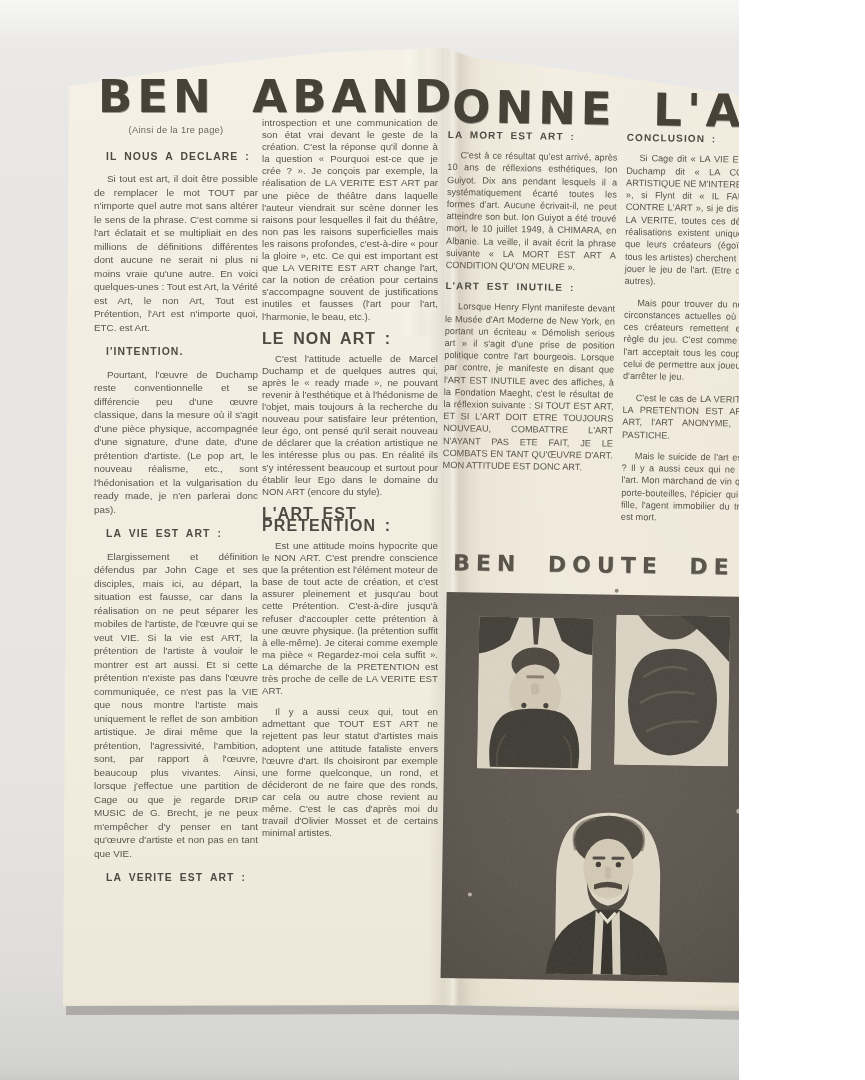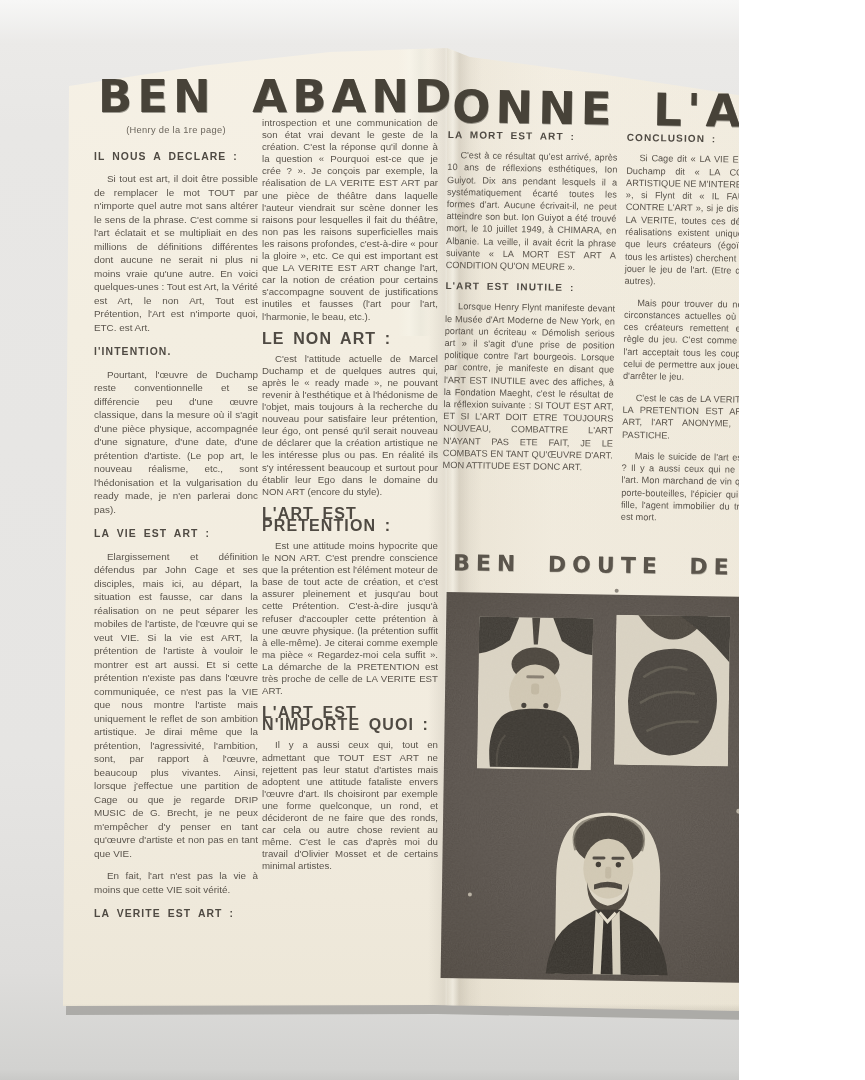--- a/index.html
+++ b/index.html
@@ -24,21 +24,21 @@
   .title{position:absolute;font-family:"DejaVu Sans","Liberation Sans",sans-serif;
     font-weight:800;font-size:45px;letter-spacing:5px;word-spacing:16px;color:#474238;
     text-shadow:0.6px 0.8px 0 rgba(52,48,43,.45);white-space:nowrap;}
   .title-left{left:98px;top:70px;}
   .title-right{left:6px;top:80px;}
 
   .col{position:absolute;color:#5a544c;text-align:justify;}
   .col p{margin:0 0 9px 0;text-indent:13px;}
   .col p.ni{text-indent:0;}
   .col .col-head{font-weight:bold;color:#4f4a43;letter-spacing:1.1px;word-spacing:3px;
-    margin:11px 0 9px 0;text-align:left;}
+    margin:11px 0 9px 12px;text-align:left;}
   .col .note{text-align:center;text-indent:0;color:#6b655c;margin:4px 0 12px 0;font-size:9.3px;letter-spacing:.3px;}
   #col-0{left:94px;top:120px;width:164px;font-size:9.9px;line-height:13.5px;}
   #col-0 .col-head{font-size:10.4px;}
   #col-1{left:262px;top:117px;width:176px;font-size:9.7px;line-height:12.1px;}
   #col-1 .col-head{font-size:16px;margin:10px 0 8px 0;}
   #col-2{left:2px;top:120px;width:170px;font-size:9.2px;line-height:12.2px;}
   #col-3{left:181px;top:120px;width:167px;font-size:9.2px;line-height:12.3px;}
   #col-2 .col-head,#col-3 .col-head{font-size:10px;margin:9px 0 8px 0;}
 
   .right-page{position:absolute;left:447px;top:0;width:360px;height:1080px;
@@ -72,37 +72,35 @@
 
   <div class="paper">
     <div class="crease"></div>
     <div class="fold"></div>
     <div class="right-tint"></div>
     <div class="paper-bottom-edge"></div>
   </div>
 
   <div class="title title-left">BEN ABAND</div>
   <div class="col" id="col-0">
-      <div class="note">(Henry de la 1re page)</div>
+      <div class="note">(Ainsi de la 1re page)</div>
       <div class="col-head">IL NOUS A DECLARE :</div>
       <p class="">Si tout est art, il doit être possible de remplacer le mot TOUT par n'importe quel autre mot sans altérer le sens de la phrase. C'est comme si l'art éclatait et se multipliait en des millions de définitions différentes dont aucune ne serait ni plus ni moins vraie qu'une autre. En voici quelques-unes : Tout est Art, la Vérité est Art, le non Art, Tout est Prétention, l'Art est n'importe quoi, ETC. est Art.</p>
       <div class="col-head">l'INTENTION.</div>
       <p class="">Pourtant, l'œuvre de Duchamp reste conventionnelle et se différencie peu d'une œuvre classique, dans la mesure où il s'agit d'une pièce physique, accompagnée d'une signature, d'une date, d'une prétention d'artiste. (Le pop art, le nouveau réalisme, etc., sont l'hédonisation et la vulgarisation du ready made, je n'en parlerai donc pas).</p>
       <div class="col-head">LA VIE EST ART :</div>
       <p class="">Elargissement et définition défendus par John Cage et ses disciples, mais ici, au départ, la situation est fausse, car dans la réalisation on ne peut séparer les mobiles de l'artiste, de l'œuvre qui se veut VIE. Si la vie est ART, la prétention de l'artiste à vouloir le montrer est art aussi. Et si cette prétention n'existe pas dans l'œuvre communiquée, ce n'est pas la VIE que nous montre l'artiste mais uniquement le reflet de son ambition artistique. Je dirai même que la prétention, l'agressivité, l'ambition, sont, par rapport à l'œuvre, beaucoup plus vivantes. Ainsi, lorsque j'effectue une partition de Cage ou que je regarde DRIP MUSIC de G. Brecht, je ne peux m'empêcher d'y penser en tant qu'œuvre d'artiste et non pas en tant que VIE.</p>
-      <p class="">En fait, l'art n'est pas la vie à moins que cette VIE soit vérité.</p>
       <div class="col-head">LA VERITE EST ART :</div>
     </div>
   <div class="col" id="col-1">
       <p class="ni">introspection et une communication de son état vrai devant le geste de la création. C'est la réponse qu'il donne à la question « Pourquoi est-ce que je crée ? ». Je conçois par exemple, la réalisation de LA VERITE EST ART par une pièce de théâtre dans laquelle l'auteur viendrait sur scène donner les raisons pour lesquelles il fait du théâtre, non pas les raisons superficielles mais les raisons profondes, c'est-à-dire « pour la gloire », etc. Ce qui est important est que LA VERITE EST ART change l'art, car la notion de création pour certains s'accompagne souvent de justifications inutiles et fausses (l'art pour l'art, l'harmonie, le beau, etc.).</p>
       <div class="col-head">LE NON ART :</div>
       <p class="">C'est l'attitude actuelle de Marcel Duchamp et de quelques autres qui, après le « ready made », ne pouvant revenir à l'esthétique et à l'hédonisme de l'objet, mais toujours à la recherche du nouveau pour satisfaire leur prétention, leur égo, ont pensé qu'il serait nouveau de déclarer que la création artistique ne les intéresse plus ou pas. En réalité ils s'y intéressent beaucoup et surtout pour établir leur Ego dans le domaine du NON ART (encore du style).</p>
       <div class="col-head">L'ART EST PRETENTION :</div>
       <p class="">Est une attitude moins hypocrite que le NON ART. C'est prendre conscience que la prétention est l'élément moteur de base de tout acte de création, et c'est assurer pleinement et jusqu'au bout cette Prétention. C'est-à-dire jusqu'à refuser d'accoupler cette prétention à une œuvre physique. (la prétention suffit à elle-même). Je citerai comme exemple ma pièce « Regardez-moi cela suffit ». La démarche de la PRETENTION est très proche de celle de LA VERITE EST ART.</p>
-      <div class="col-head">L'ART EST N'IMPORTE QUOI :</div>
       <p class="">Il y a aussi ceux qui, tout en admettant que TOUT EST ART ne rejettent pas leur statut d'artistes mais adoptent une attitude fataliste envers l'œuvre d'art. Ils choisiront par exemple une forme quelconque, un rond, et décideront de ne faire que des ronds, car cela ou autre chose revient au même. C'est le cas d'après moi du travail d'Olivier Mosset et de certains minimal artistes.</p>
     </div>
 
   <div class="right-page">
     <div class="title title-right">ONNE L'ART</div>
     <div class="col" id="col-2">
         <div class="col-head">LA MORT EST ART :</div>
         <p class="">C'est à ce résultat qu'est arrivé, après 10 ans de réflexions esthétiques, Ion Guiyot. Dix ans pendant lesquels il a systématiquement écarté toutes les formes d'art. Aucune écrivait-il, ne peut atteindre son but. Ion Guiyot a été trouvé mort, le 10 juillet 1949, à CHIMARA, en Albanie. La veille, il avait écrit la phrase suivante « LA MORT EST ART A CONDITION QU'ON MEURE ».</p>
         <div class="col-head">L'ART EST INUTILE :</div>
         <p class="">Lorsque Henry Flynt manifeste devant le Musée d'Art Moderne de New York, en portant un écriteau « Démolish serious art » il s'agit d'une prise de position politique contre l'art bourgeois. Lorsque par contre, je manifeste en disant que l'ART EST INUTILE avec des affiches, à la Fondation Maeght, c'est le résultat de la réflexion suivante : SI TOUT EST ART, ET SI L'ART DOIT ETRE TOUJOURS NOUVEAU, COMBATTRE L'ART N'AYANT PAS ETE FAIT, JE LE COMBATS EN TANT QU'ŒUVRE D'ART. MON ATTITUDE EST DONC ART.</p>

